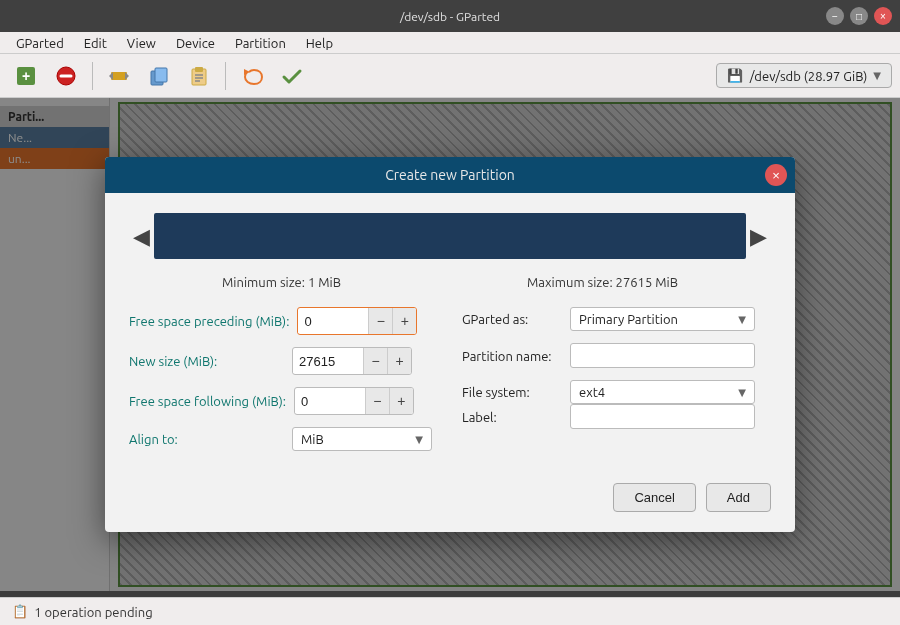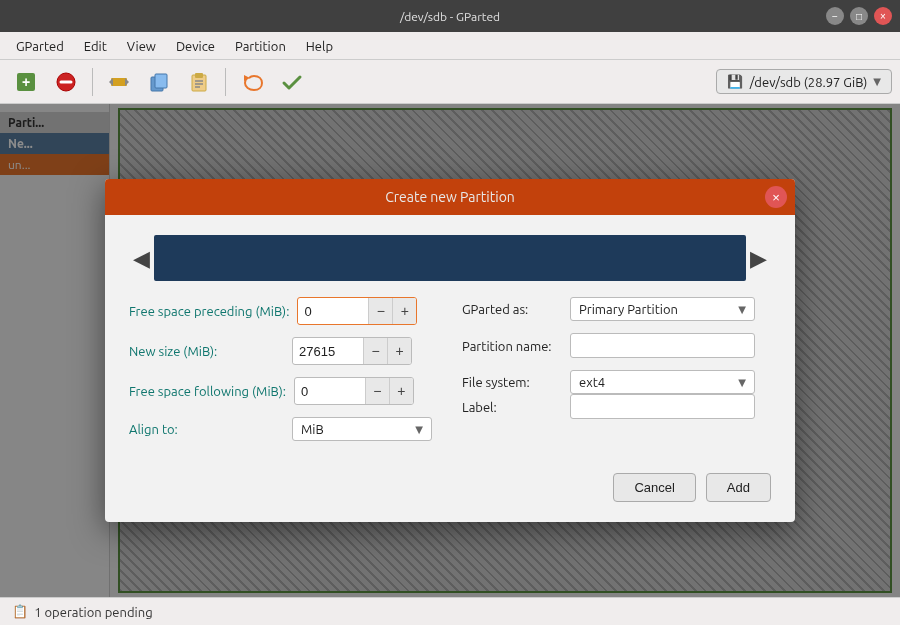--- a/index.html
+++ b/index.html
@@ -48,21 +48,21 @@
       font-size: 10px;
       color: #fff;
     }
     .win-btn-min { background: #888; }
     .win-btn-max { background: #888; }
     .win-btn-close { background: #e05555; }
 
     
     .menu-bar {
       background: #f0eded;
-      height: 28px;
+      height: 22px;
       display: flex;
       align-items: center;
       padding: 0 8px;
       gap: 4px;
       border-bottom: 1px solid #ccc;
     }
     .menu-item {
       padding: 3px 8px;
       cursor: pointer;
       border-radius: 3px;
@@ -140,21 +140,20 @@
       color: #333;
       cursor: pointer;
     }
     .sidebar-item.selected {
       background: #e8762c;
       color: white;
     }
     .sidebar-item.new-item {
       background: #5a7fa0;
       color: white;
-      font-weight: bold;
     }
 
     
     .content-area {
       flex: 1;
       background: #f0f0f0;
       position: relative;
       overflow: hidden;
     }
     .green-rect {
@@ -196,21 +195,21 @@
 
     .modal {
       background: #f2f2f2;
       border-radius: 4px;
       box-shadow: 0 8px 32px rgba(0,0,0,0.5);
       width: 690px;
       overflow: hidden;
     }
 
     .modal-titlebar {
-      background: #c2410c;
+      background: #0c4a6e;
       height: 36px;
       display: flex;
       align-items: center;
       justify-content: center;
       position: relative;
     }
     .modal-titlebar-title {
       color: #e8e8e8;
       font-size: 14px;
       font-weight: normal;
@@ -499,20 +498,24 @@
       </div>
 
       <div class="modal-body">
 
         <div class="partition-bar-container">
           <span class="partition-bar-arrow-left">◀</span>
           <div class="partition-bar-visual"></div>
           <span class="partition-bar-arrow-right">▶</span>
         </div>
 
+        <div class="size-labels">
+          <span>Minimum size: 1 MiB</span>
+          <span>Maximum size: 27615 MiB</span>
+        </div>
 
         <div class="form-grid">
 
           <div>
 
             <div class="form-row" style="margin-bottom:12px;">
               <span class="form-label">Free space preceding (MiB):</span>
               <div class="spinbox">
                 <input class="spinbox-input" type="text" value="0" style="">
                 <button class="spinbox-btn">−</button>

